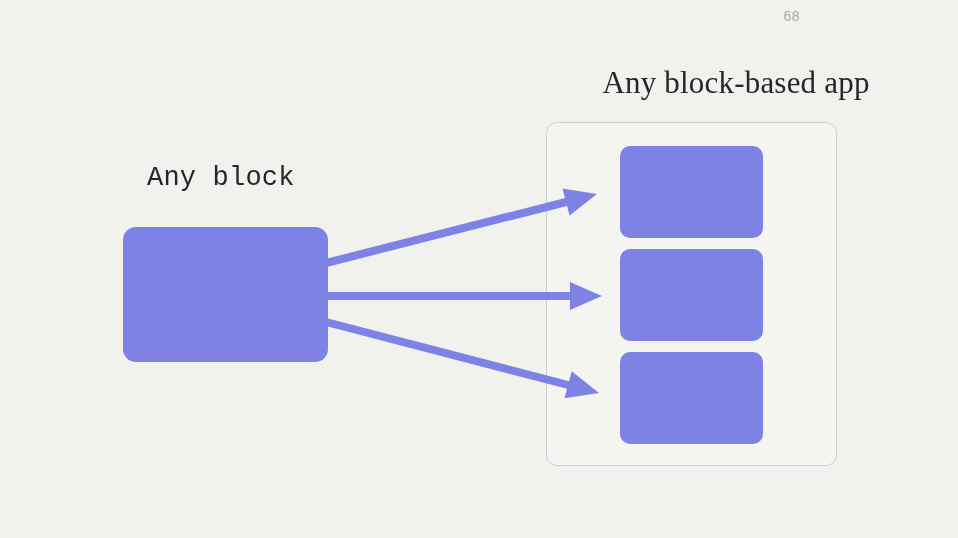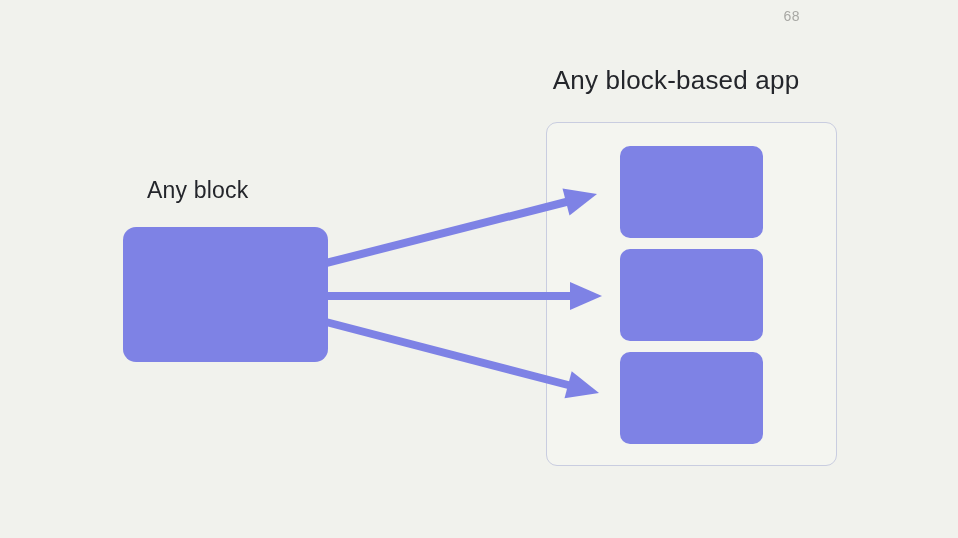--- a/index.html
+++ b/index.html
@@ -23,39 +23,41 @@
     position: absolute;
     top: 8px;
     right: 18px;
     font-size: 14px;
     color: var(--muted, #A8A8A4);
     letter-spacing: 0.5px;
   }
   .app-title {
     position: absolute;
     top: 67px;
-    left: 676px;
+    left: 736px;
     transform: translateX(-50%);
     white-space: nowrap;
-    font-size: 26px;
+    font-size: 31px;
     line-height: 1;
     font-weight: 500;
     color: var(--text, #24262B);
     letter-spacing: 0.2px;
+    font-family: Liberation Serif, serif;
   }
   .source-label {
     position: absolute;
-    top: 179px;
+    top: 165px;
     left: 147px;
     white-space: nowrap;
-    font-size: 23px;
+    font-size: 27px;
     line-height: 1;
     font-weight: 500;
     color: var(--text, #24262B);
     letter-spacing: 0.2px;
+    font-family: Liberation Mono, monospace;
   }
   .source-block {
     position: absolute;
     left: 123px;
     top: 227px;
     width: 205px;
     height: 135px;
     border-radius: 13px;
     background: var(--accent, #7E82E5);
   }

